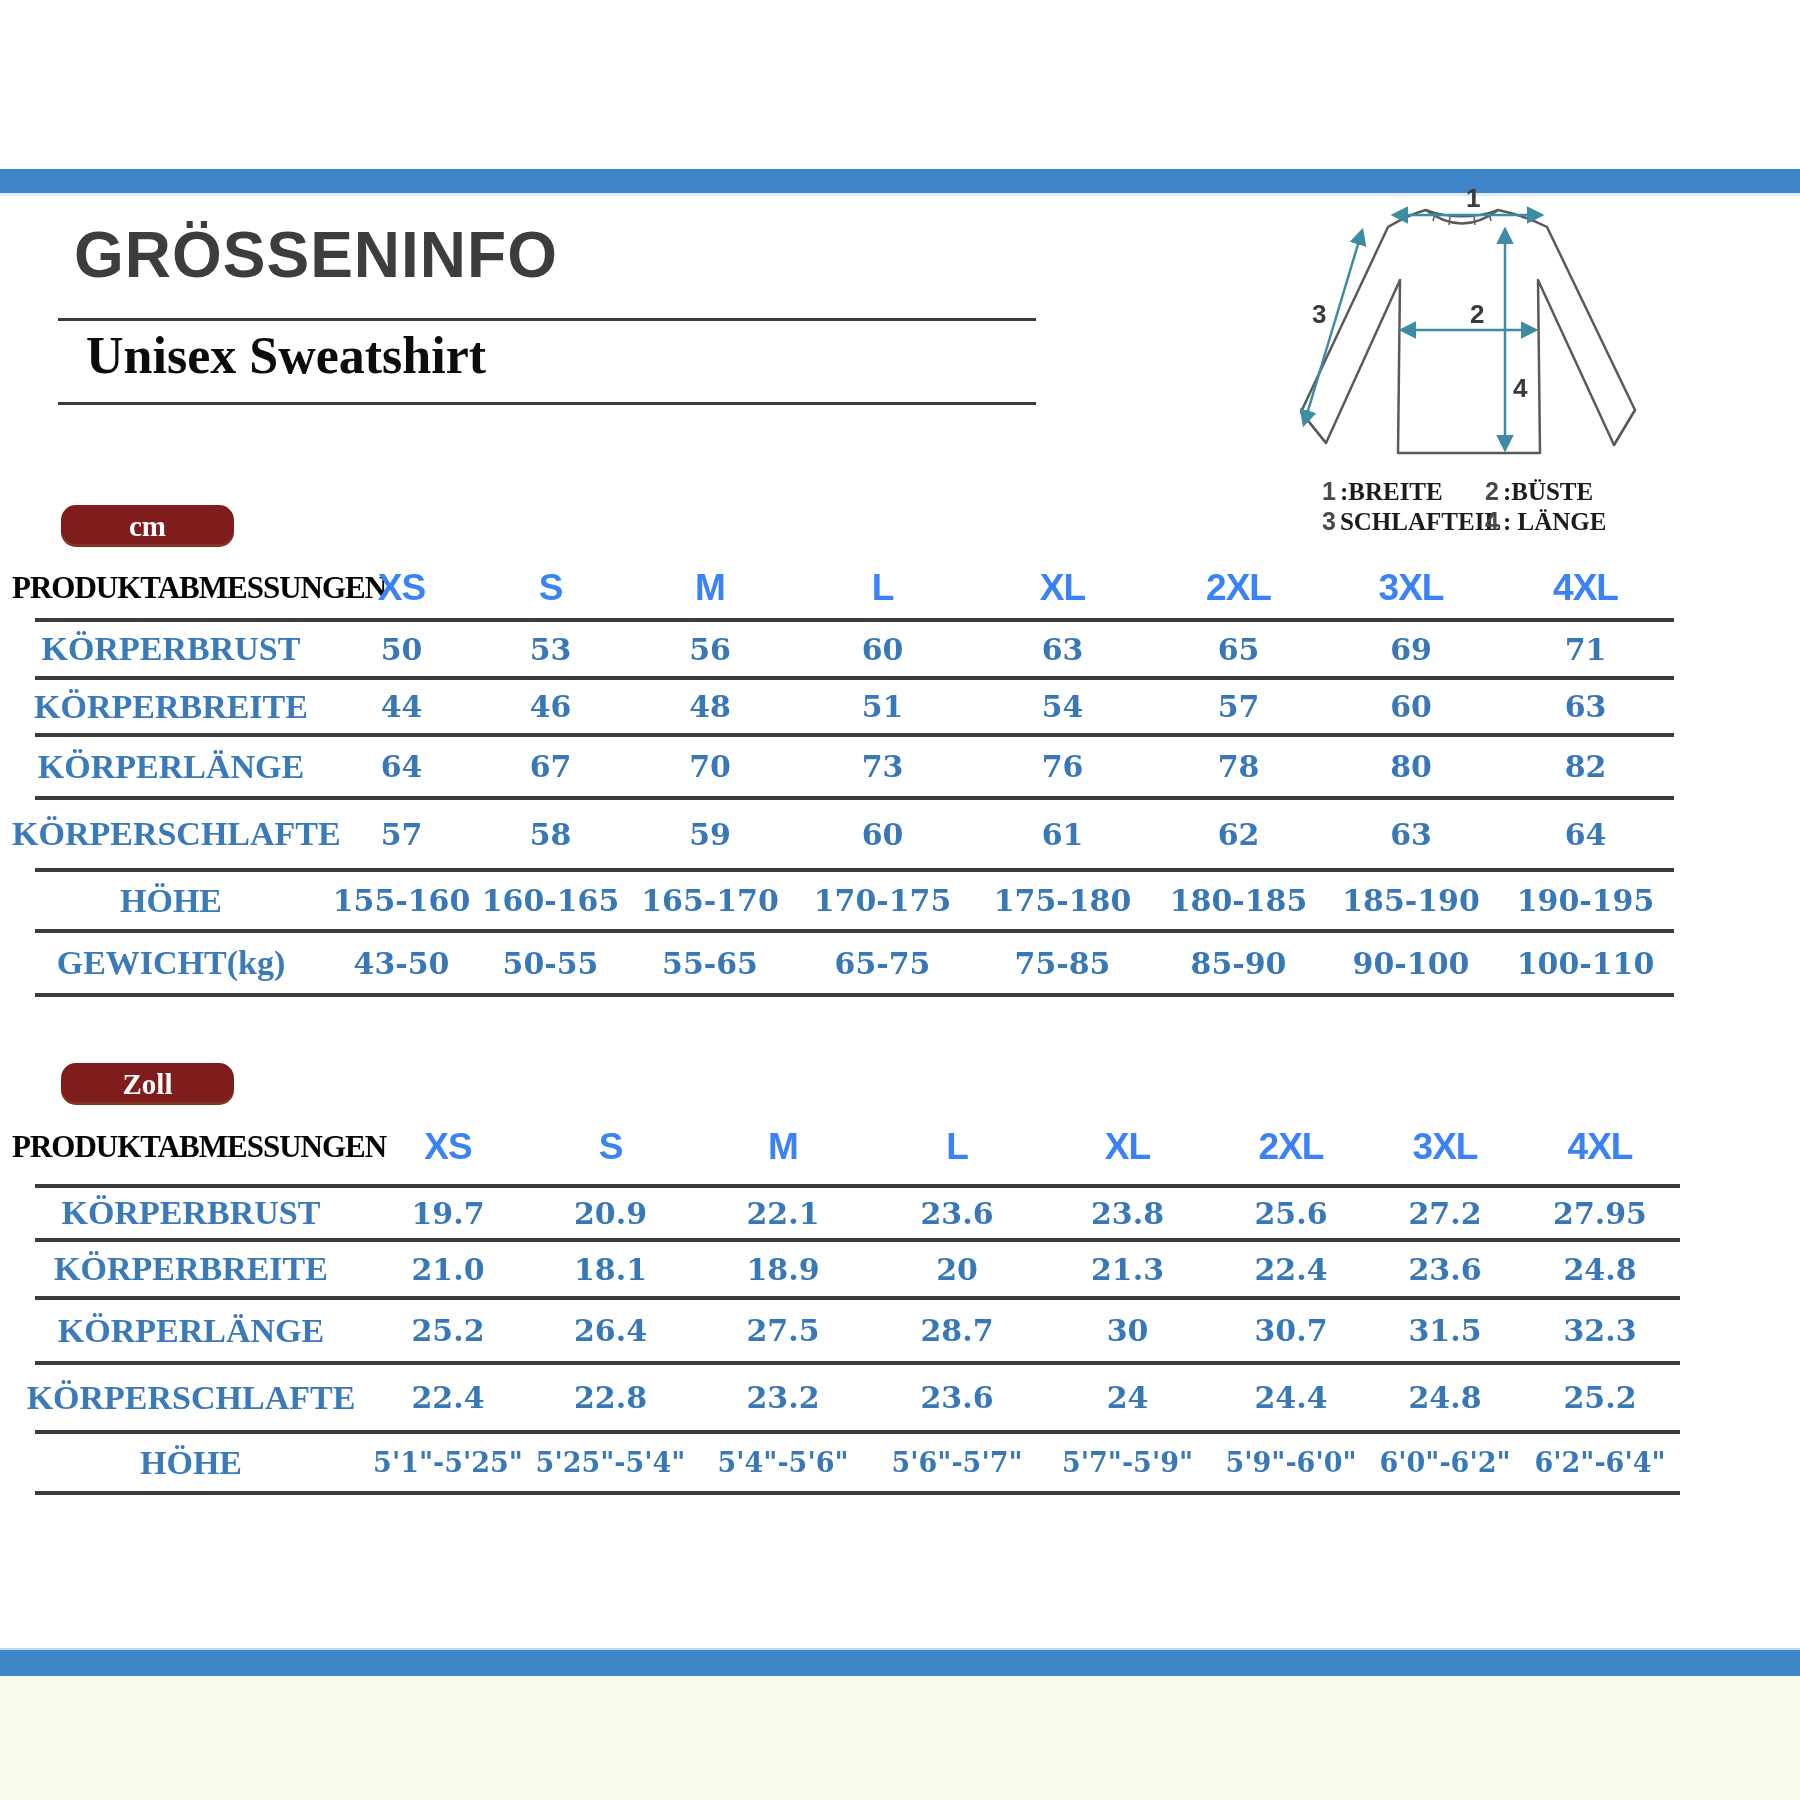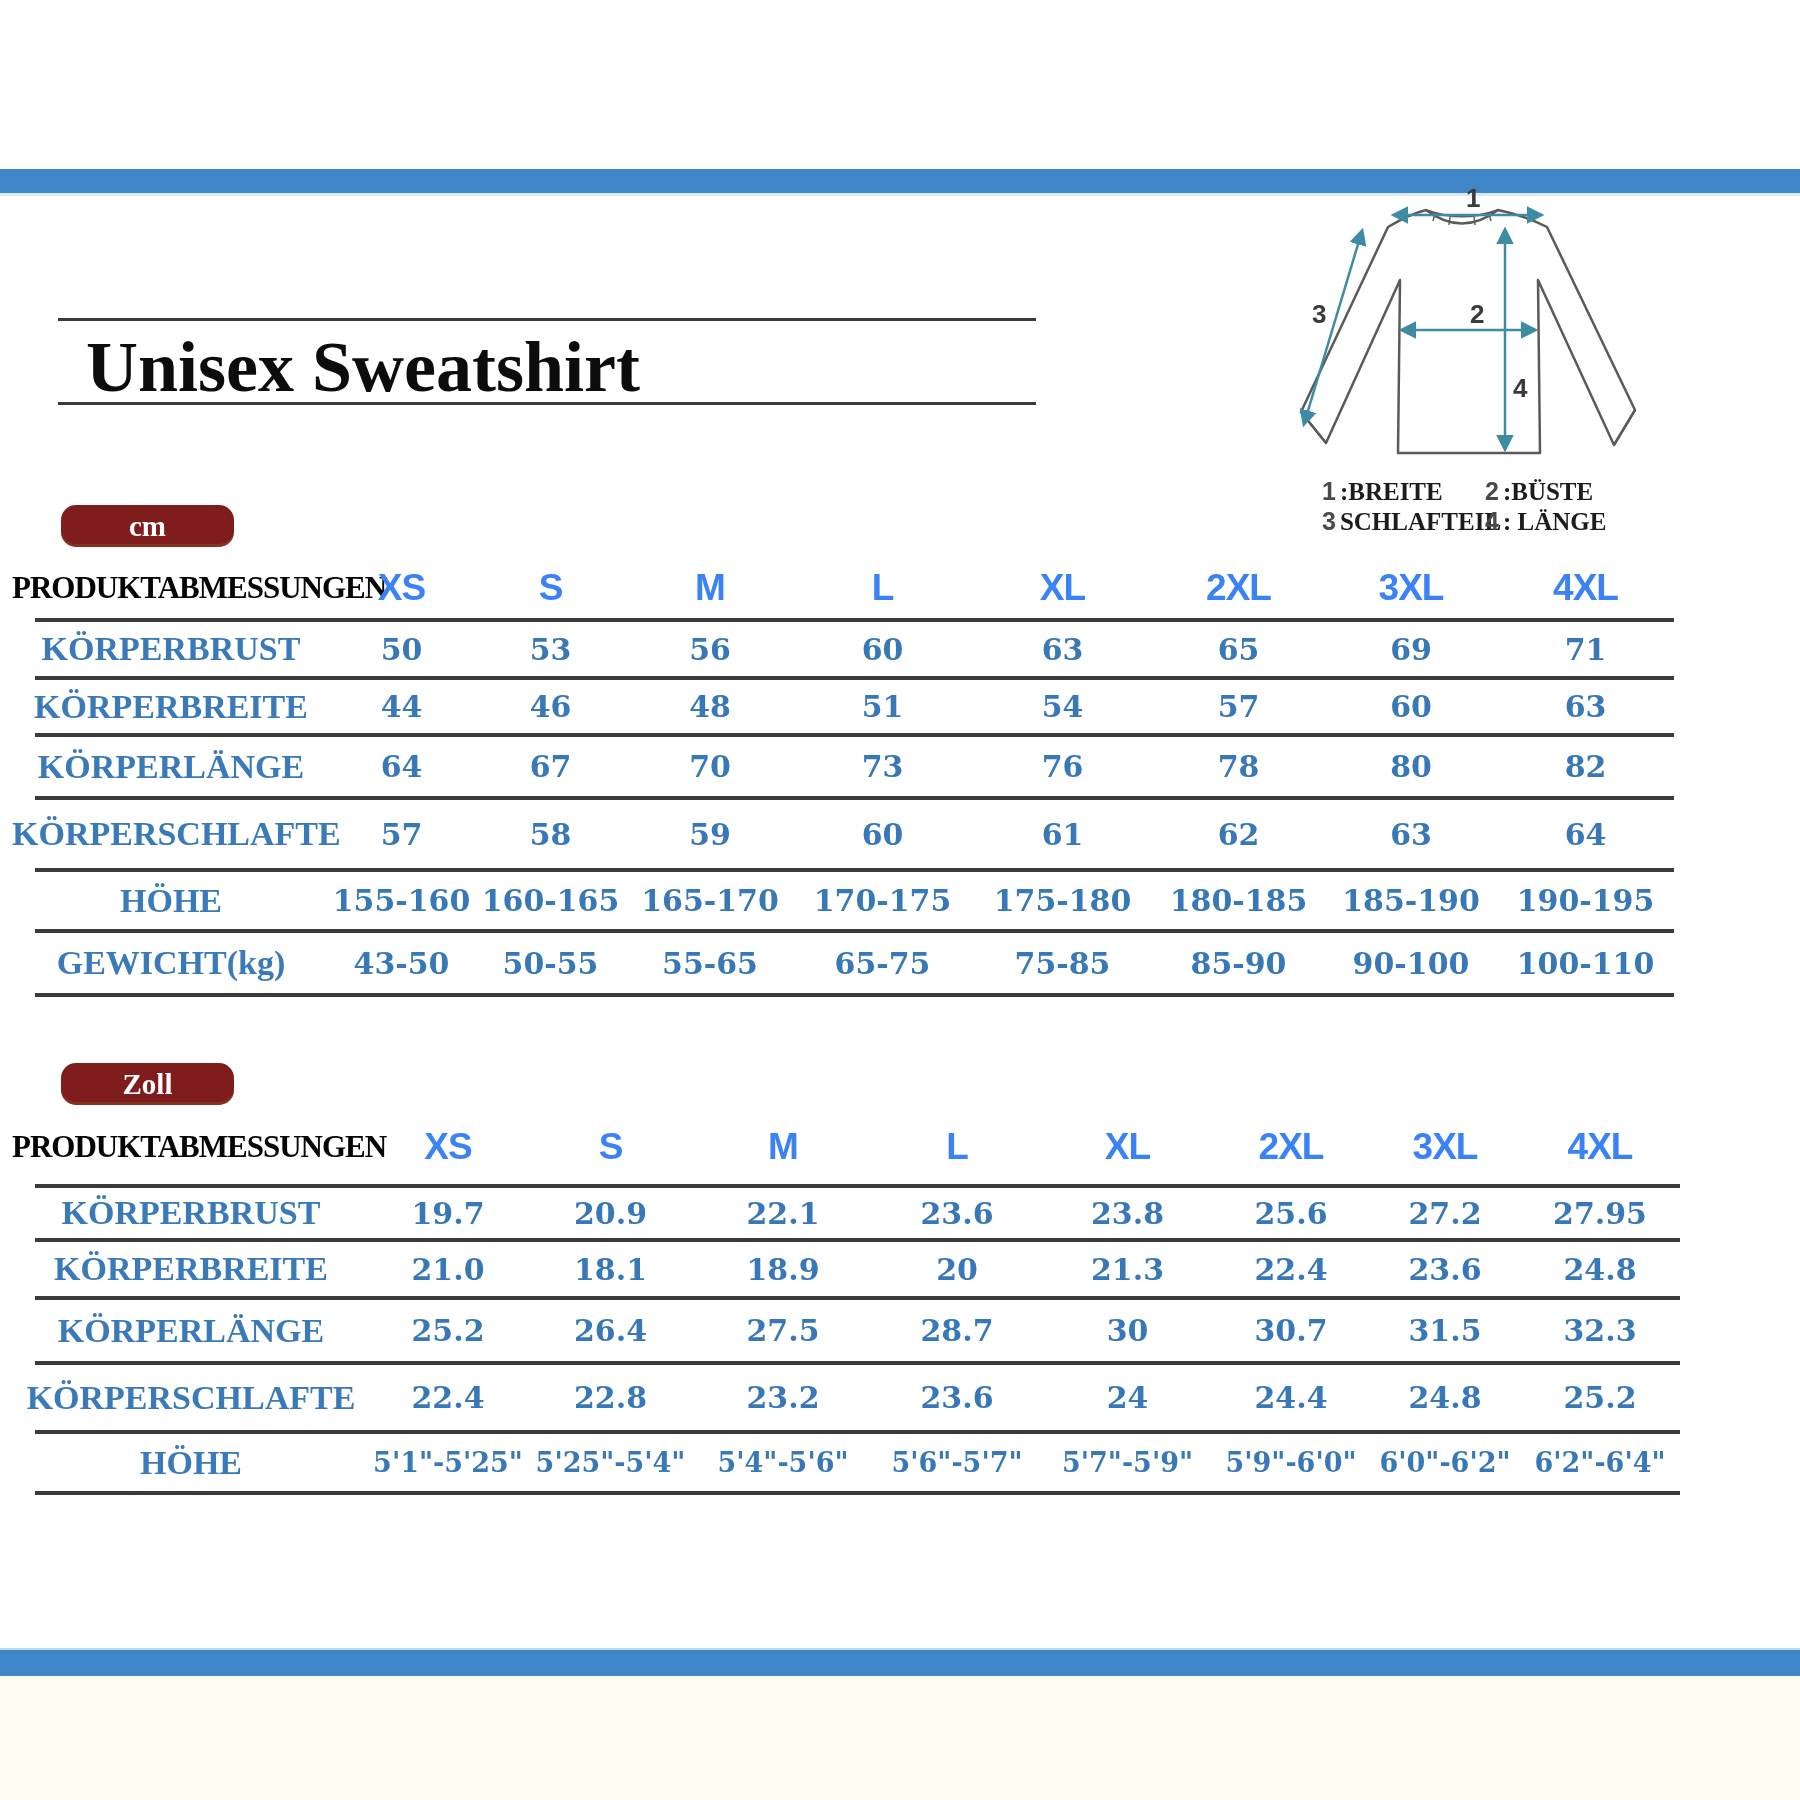--- a/index.html
+++ b/index.html
@@ -13,21 +13,21 @@
   #bottombar{top:1648px;height:26px;border-top:2px solid #bdd9ec;}
   #footer-bg{position:absolute;left:0;top:1676px;width:1800px;height:124px;background:#fbfbef;}
 
   
   #page-title{position:absolute;left:74px;top:218px;font-family:"Liberation Sans",sans-serif;
       font-weight:700;font-size:64px;color:#3d3d3d;letter-spacing:1px;}
   .rule{position:absolute;left:58px;width:978px;height:3px;background:#3a3a3a;}
   #rule1{top:318px;}
   #rule2{top:402px;}
   #page-subtitle{position:absolute;left:86px;top:326px;font-family:"Liberation Serif",serif;
-      font-weight:700;font-size:72px;color:#0c0c0c;}
+      font-weight:700;font-size:52px;color:#0c0c0c;}
 
   
   #diagram{position:absolute;left:1130px;top:175px;width:560px;height:300px;}
   #legend{position:absolute;left:1322px;top:477px;width:300px;display:grid;
       grid-template-columns:163px 137px;row-gap:1px;}
   .legend-item{display:flex;align-items:baseline;font-size:25px;font-weight:700;color:#1c1c1c;
       font-family:"Liberation Serif",serif;white-space:nowrap;}
   .legend-item .num{font-family:"Liberation Sans",sans-serif;color:#4a4a4a;font-weight:700;
       margin-right:4px;font-size:25px;}
 
@@ -64,20 +64,21 @@
 
   svg text{font-family:"Liberation Sans",sans-serif;font-weight:700;fill:#3a3a3a;}
 </style>
 </head>
 <body>
 
 <div id="canvas">
 
   <div id="topbar" class="accent-bar"></div>
 
+  <div id="page-title">GRÖSSENINFO</div>
   <div id="rule1" class="rule"></div>
   <div id="page-subtitle">Unisex Sweatshirt</div>
   <div id="rule2" class="rule"></div>
 
   <svg id="diagram" viewBox="0 0 560 300">
     <defs>
       <marker id="ah" viewBox="0 0 10 10" refX="8" refY="5" markerWidth="7" markerHeight="7" orient="auto-start-reverse">
         <path d="M0,0 L10,5 L0,10 z" fill="#3e8ca3"></path>
       </marker>
     </defs>

